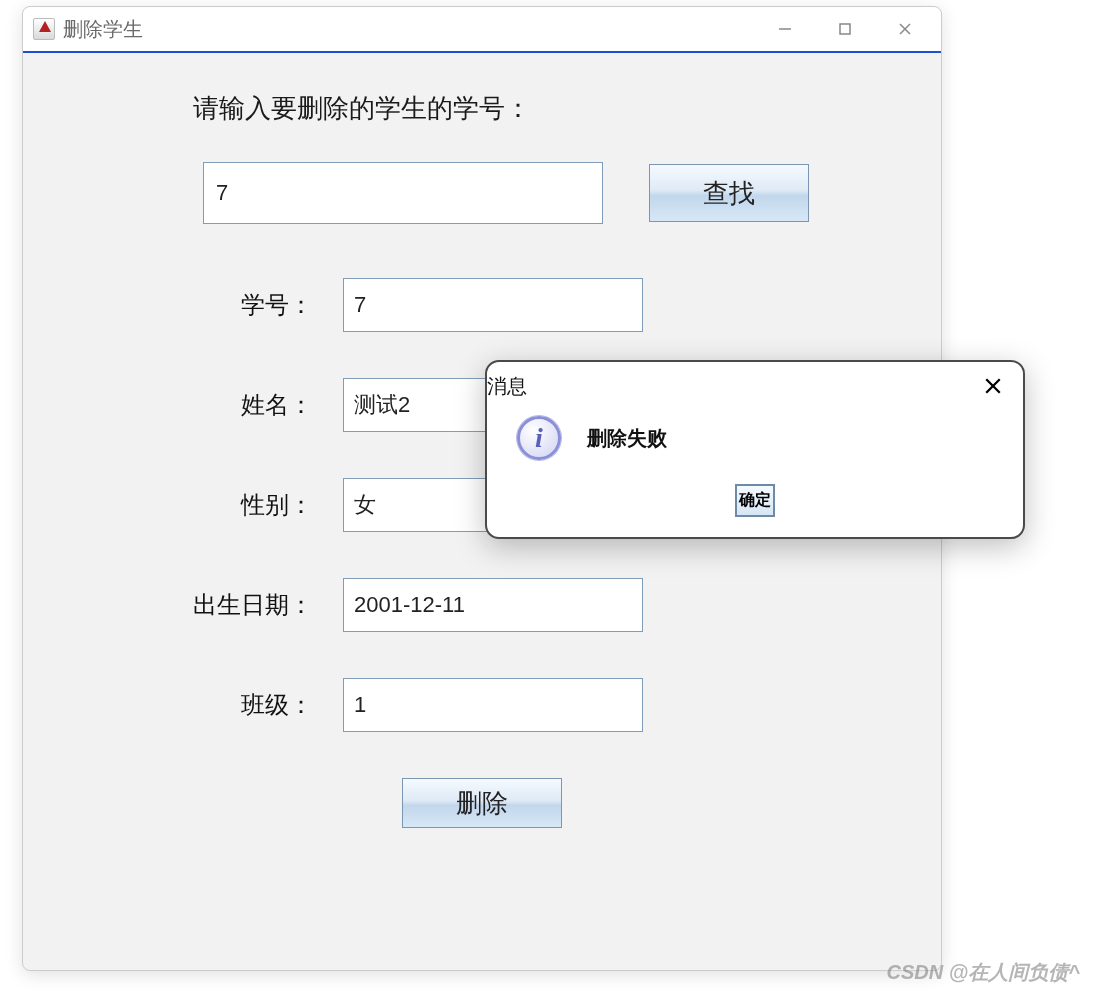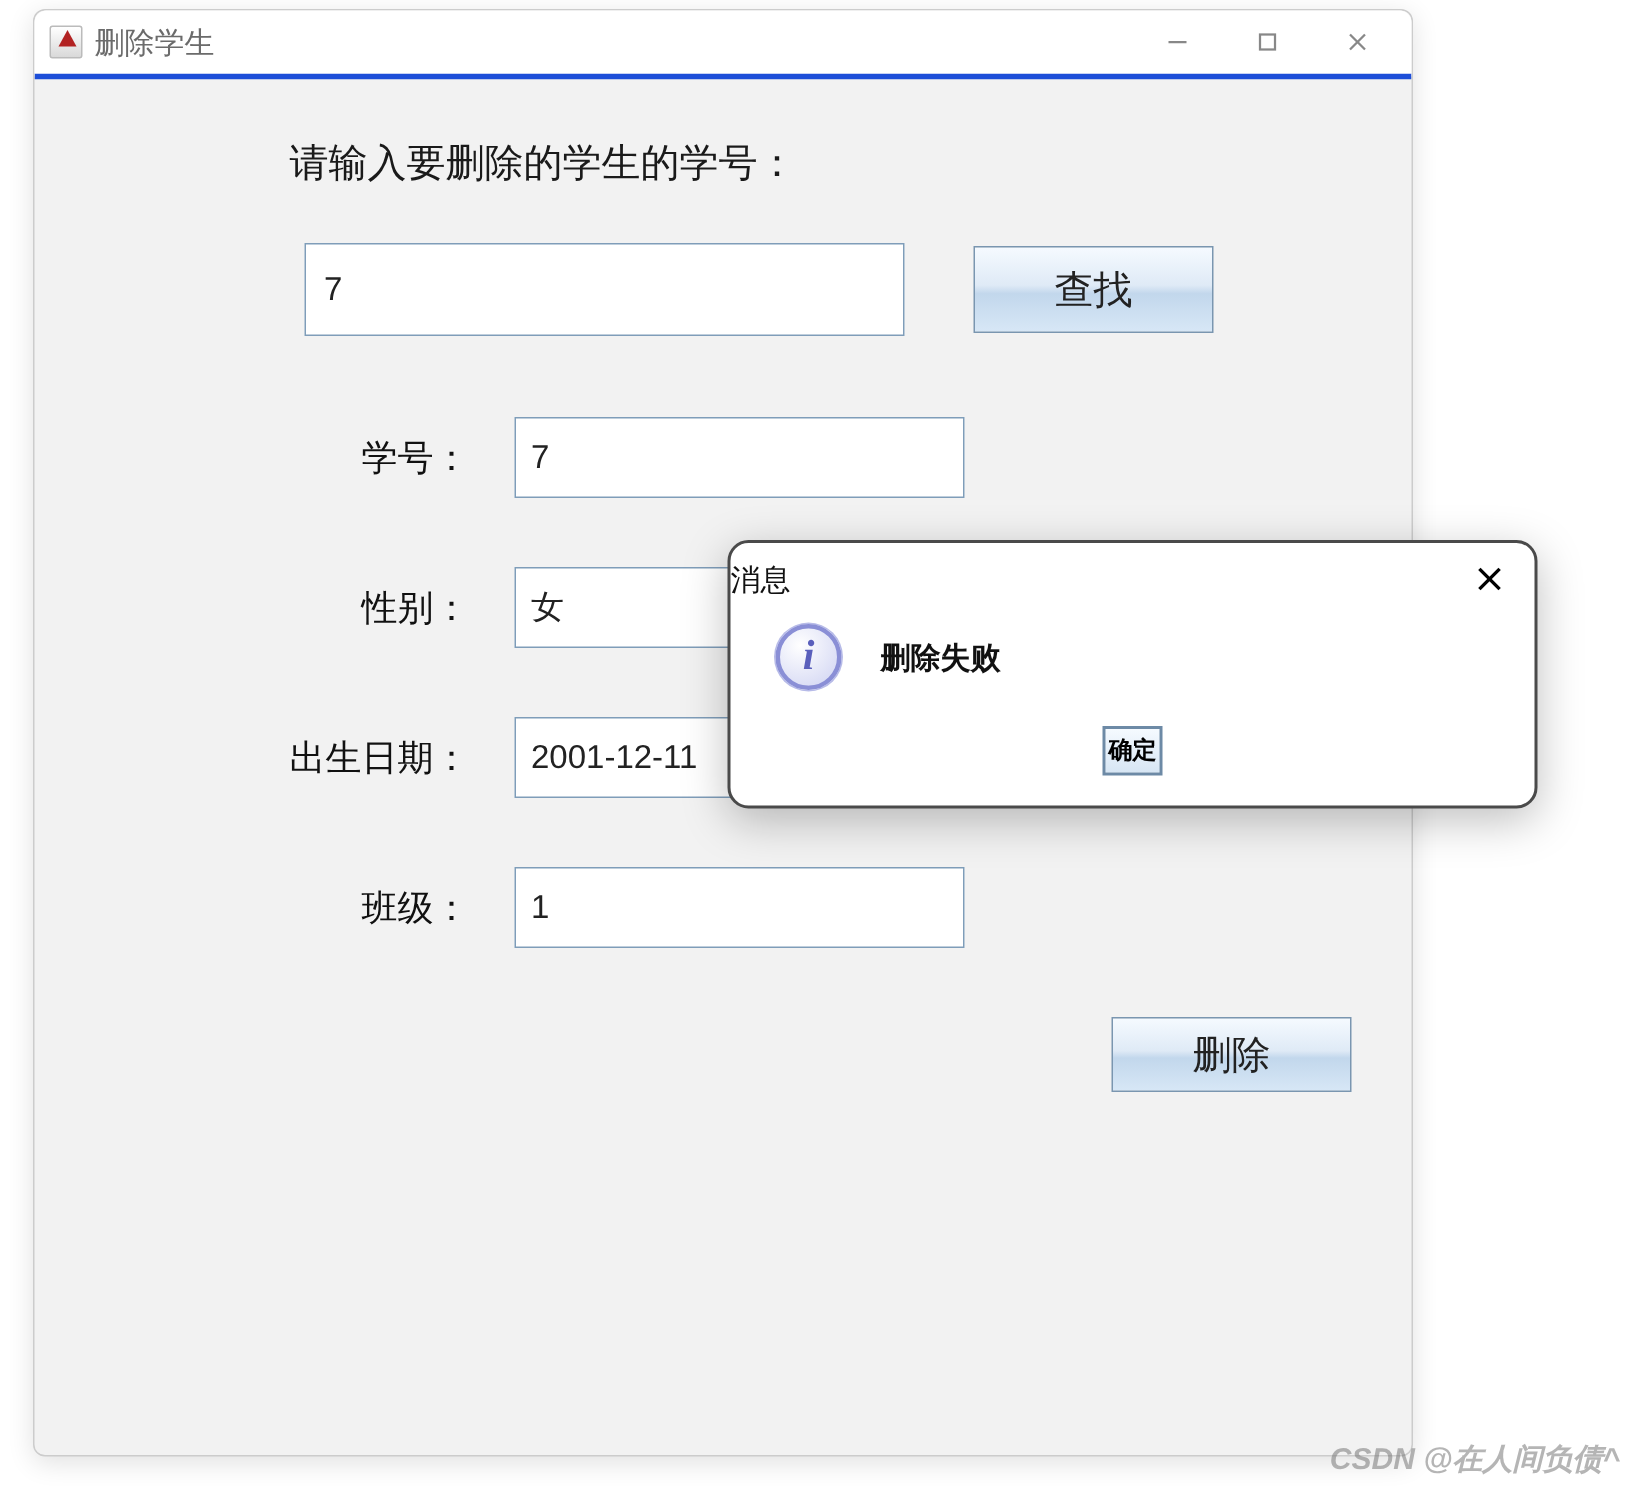--- a/index.html
+++ b/index.html
@@ -22,21 +22,21 @@
       border-radius: 8px;
       box-shadow: 0 4px 18px rgba(0,0,0,0.12);
     }
     .titlebar {
       height: 46px;
       display: flex;
       align-items: center;
       background: #ffffff;
       border-top-left-radius: 8px;
       border-top-right-radius: 8px;
-      border-bottom: 4px solid #1d4ed8;
+      border-bottom: 2px solid #1d4ed8;
       padding: 0 6px 0 10px;
     }
     .app-icon {
       width: 22px;
       height: 22px;
       margin-right: 8px;
       position: relative;
       background: linear-gradient(180deg,#fff,#d9d9d9);
       border: 1px solid #bbb;
       border-radius: 2px;
@@ -114,21 +114,21 @@
       width: 300px;
       height: 54px;
       border: 1px solid #7f9db9;
       background: #fff;
       padding: 0 10px;
       font-size: 22px;
       color: #222;
     }
     .delete-row {
       display: flex;
-      justify-content: flex-end;
+      justify-content: center;
       margin-top: 14px;
     }
     .btn-delete { width: 160px; height: 50px; font-size: 26px; }
 
     .dialog {
       position: absolute;
       left: 485px;
       top: 360px;
       width: 540px;
       background: #ffffff;
@@ -221,20 +221,24 @@
     <div class="search-row">
       <input class="search-input" value="7" style="">
       <button class="btn btn-search">查找</button>
     </div>
 
     <div class="form-row">
       <div class="label">学号：</div>
       <input class="field" value="7" style="">
     </div>
 
+    <div class="form-row">
+      <div class="label">姓名：</div>
+      <input class="field" value="测试2" style="">
+    </div>
 
     <div class="form-row">
       <div class="label">性别：</div>
       <input class="field" value="女" style="">
     </div>
 
     <div class="form-row">
       <div class="label">出生日期：</div>
       <input class="field" value="2001-12-11" style="">
     </div>

